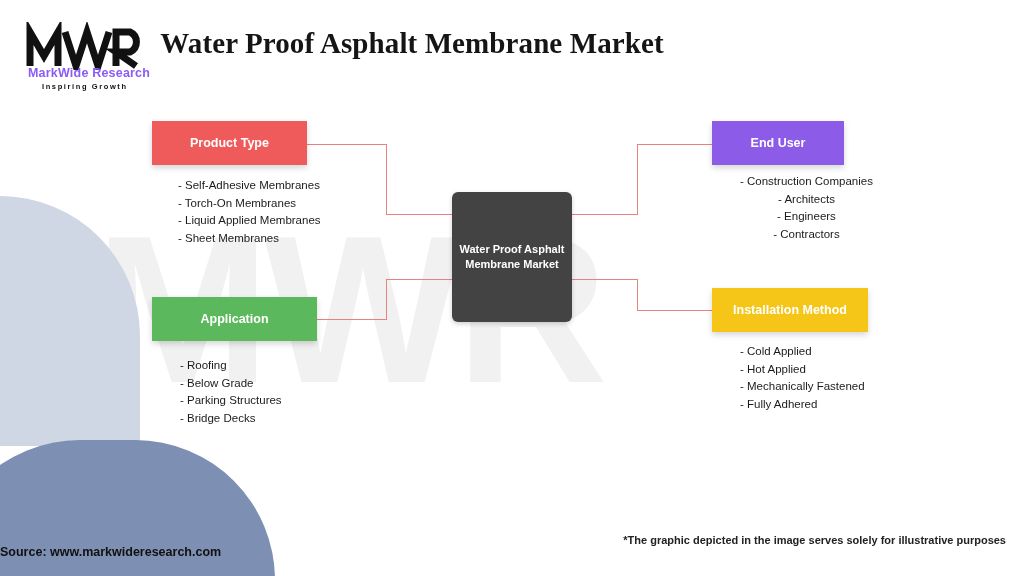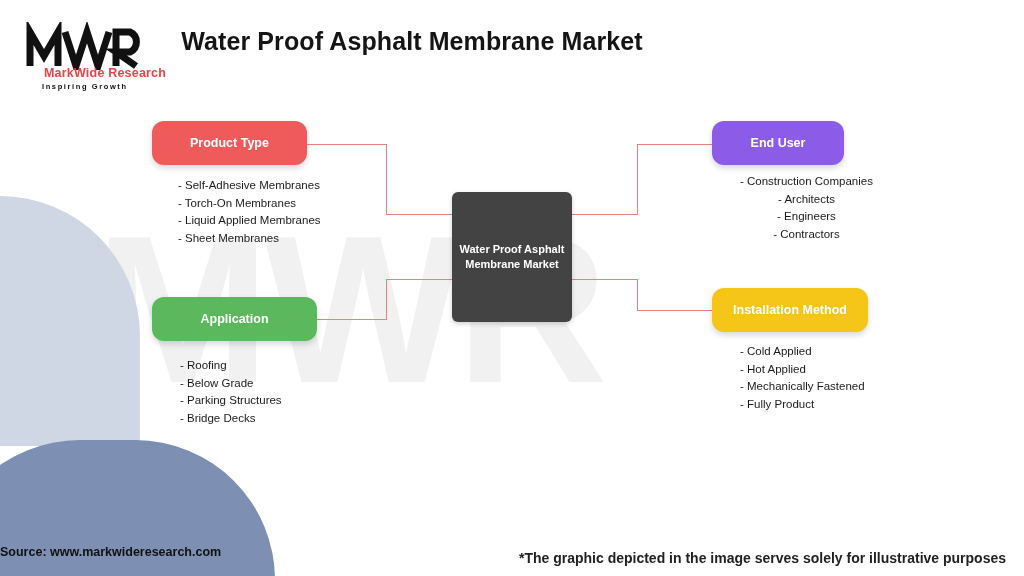--- a/index.html
+++ b/index.html
@@ -64,45 +64,45 @@
     width: 215px;
     height: 66px;
   }
   .logo svg { display: block; }
   .logo-name {
     position: absolute;
     left: 10px;
     top: 44px;
     font-size: 12.5px;
     font-weight: bold;
-    color: #ef4444;
+    color: #8b5cf6;
     letter-spacing: 0.2px;
-    margin-left: 16px;
   }
   .logo-tag {
     position: absolute;
     left: 24px;
     top: 60px;
     font-size: 7.5px;
     font-weight: bold;
     color: #111111;
     letter-spacing: 1.6px;
   }
 
   
   .title {
     position: absolute;
     left: 0;
     top: 27px;
     width: 824px;
     text-align: center;
-    font-size: 25px;
+    font-size: 29px;
     font-weight: bold;
     color: #151515;
     letter-spacing: 0.1px;
+    font-family: Liberation Serif, serif;
   }
 
   
   .line {
     position: absolute;
     background: #e8827f;
   }
   .line.h { height: 1.4px; }
   .line.v { width: 1.4px; }
 
@@ -126,21 +126,21 @@
     font-size: 11px;
     font-weight: bold;
     line-height: 15px;
     padding: 0 6px;
   }
 
   
   .pill {
     position: absolute;
     height: 44px;
-    border-radius: 12px;
+    border-radius: 0;
     display: flex;
     align-items: center;
     justify-content: center;
     color: #ffffff;
     font-size: 12.5px;
     font-weight: bold;
     box-shadow: 0 3px 6px rgba(0,0,0,0.16);
   }
   #pill-product  { left: 152px; top: 121px; width: 155px; background: #ef5a5a; }
   #pill-app      { left: 152px; top: 297px; width: 165px; background: #5cb85c; }
@@ -167,22 +167,22 @@
     top: 545px;
     width: 1024px;
     text-align: left;
     font-size: 12.5px;
     font-weight: bold;
     color: #111111;
   }
   .disclaimer {
     position: absolute;
     right: 18px;
-    top: 550px;
-    font-size: 14px;
+    top: 534px;
+    font-size: 11px;
     font-weight: bold;
     color: #222222;
   }
 </style>
 </head>
 <body>
 
 <div class="canvas">
 
   <div class="watermark">MWR</div>
@@ -247,19 +247,19 @@
     <div class="row">- Construction Companies</div>
     <div class="row">- Architects</div>
     <div class="row">- Engineers</div>
     <div class="row">- Contractors</div>
   </div>
 
   <div class="items" id="items-install">
     <div class="row">- Cold Applied</div>
     <div class="row">- Hot Applied</div>
     <div class="row">- Mechanically Fastened</div>
-    <div class="row">- Fully Product</div>
+    <div class="row">- Fully Adhered</div>
   </div>
 
   <div class="source">Source: www.markwideresearch.com</div>
   <div class="disclaimer">*The graphic depicted in the image serves solely for illustrative purposes</div>
 
 </div>
 
 </body></html>

